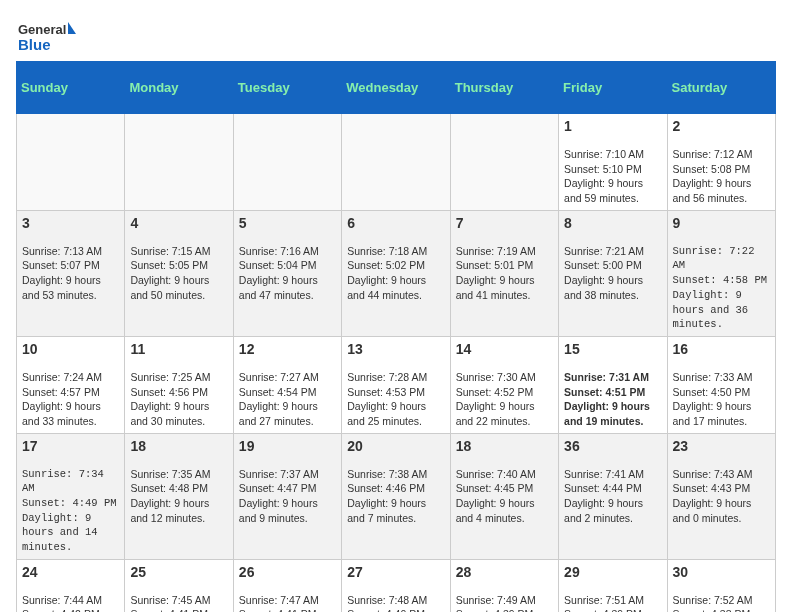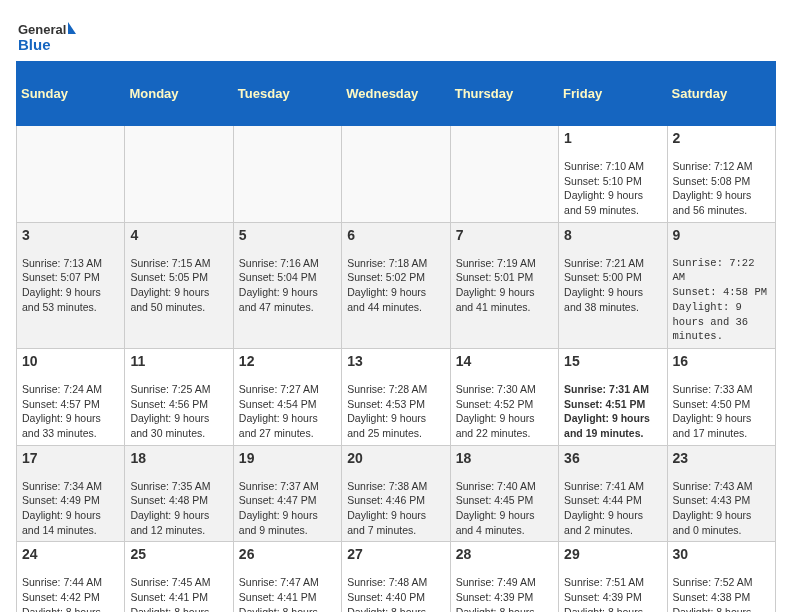--- a/index.html
+++ b/index.html
@@ -33,22 +33,22 @@
       font-size: 16px;
       color: #555;
     }
     table {
       width: 100%;
       border-collapse: collapse;
       table-layout: fixed;
     }
     th {
       background-color: #1565c0;
-      color: #fef9c3;
-      padding: 24px 4px;
+      color: #86efac;
+      padding: 18px 4px;
       font-size: 13px;
       text-align: left;
       border: 1px solid #1565c0;
     }
     td {
       border: 1px solid #ccc;
       vertical-align: top;
       padding: 4px 5px;
       font-size: 11px;
       color: #333;
@@ -208,21 +208,21 @@
         <td>
           <span class="day-number">16</span>
           <div class="day-info" style="white-space: pre-line;">Sunrise: 7:33 AM
 Sunset: 4:50 PM
 Daylight: 9 hours and 17 minutes.</div>
         </td>
       </tr>
       <tr>
         <td class="shaded">
           <span class="day-number">17</span>
-          <div class="day-info" style="white-space: pre-line;">Sunrise: 7:34 AM
+          <div class="day-info" style="white-space: pre-line; font-family: Liberation Mono, monospace;">Sunrise: 7:34 AM
 Sunset: 4:49 PM
 Daylight: 9 hours and 14 minutes.</div>
         </td>
         <td class="shaded">
           <span class="day-number">18</span>
           <div class="day-info" style="white-space: pre-line;">Sunrise: 7:35 AM
 Sunset: 4:48 PM
 Daylight: 9 hours and 12 minutes.</div>
         </td>
         <td class="shaded">

